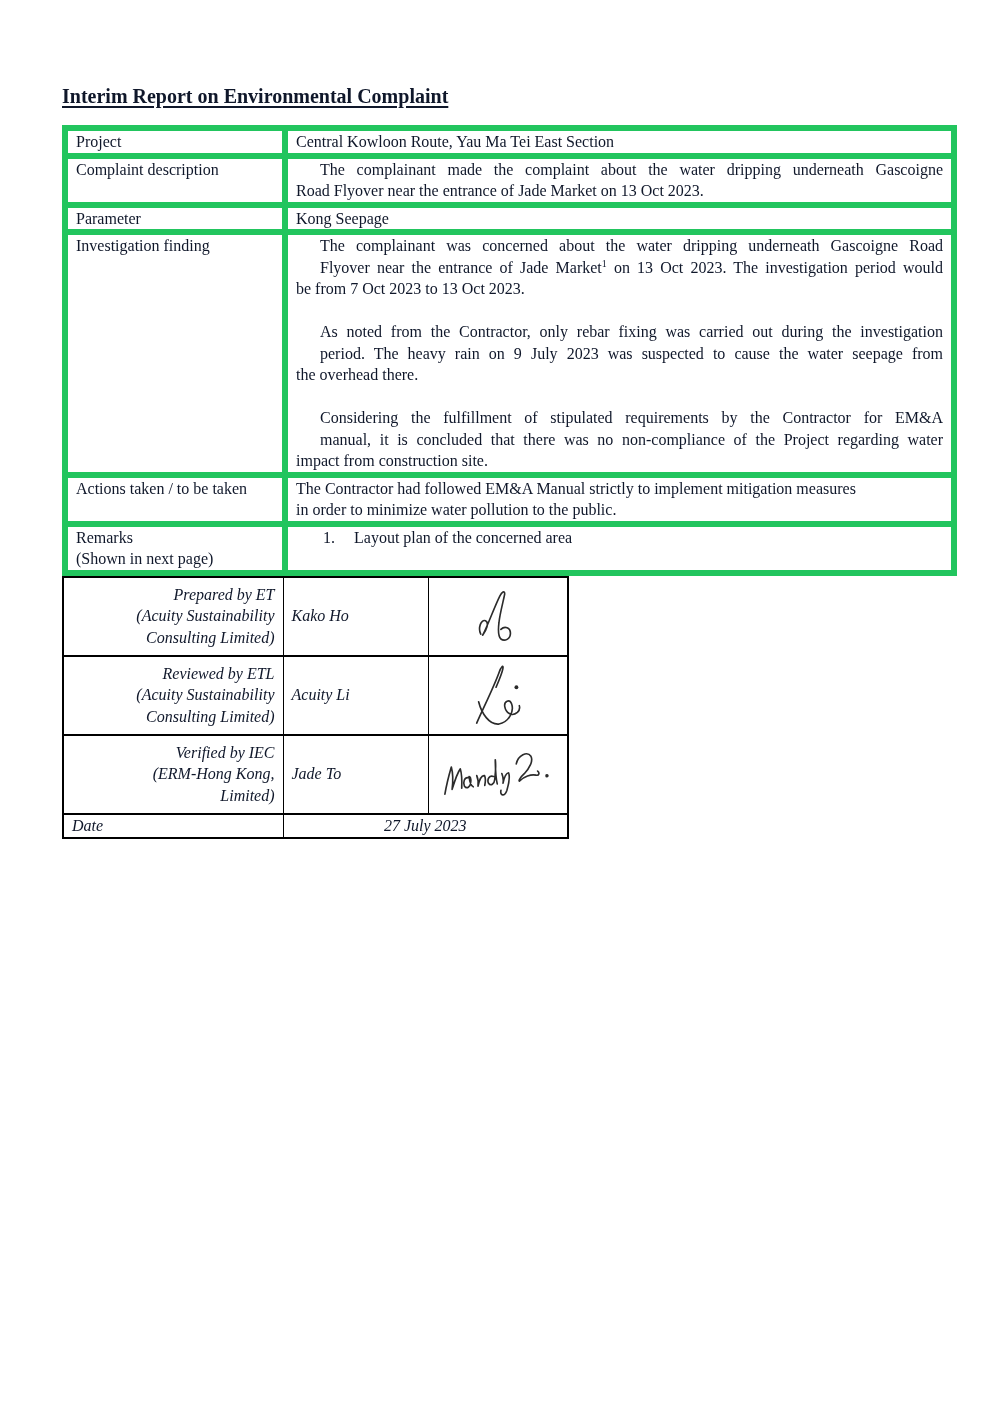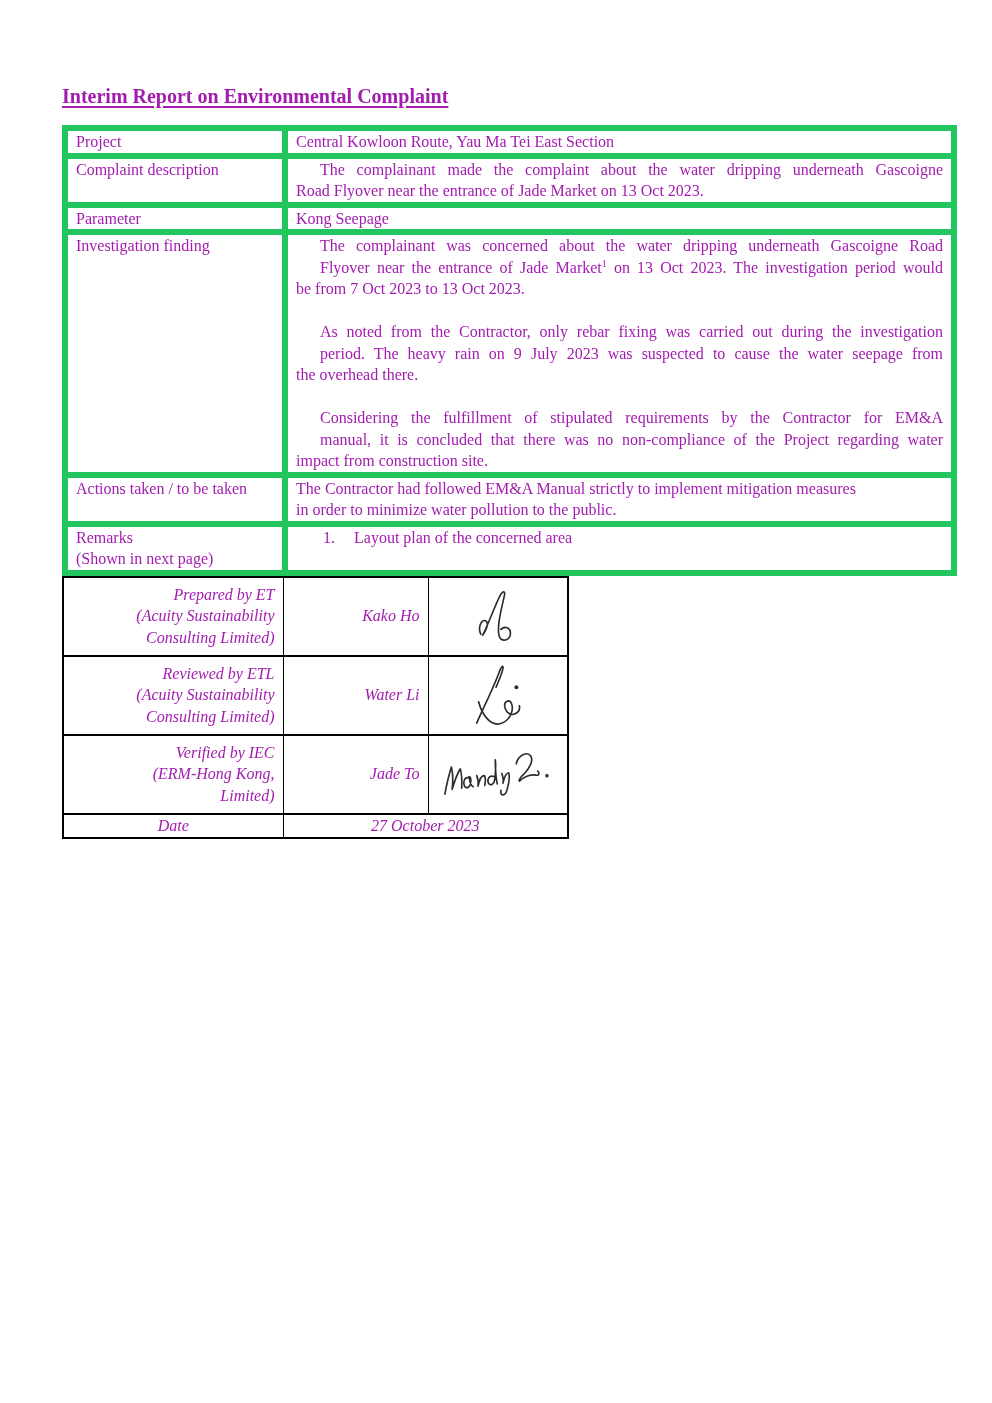--- a/index.html
+++ b/index.html
@@ -2,21 +2,21 @@
 <html><head>
 <meta charset="utf-8">
 <style>
   html,body { margin:0; padding:0; background:#ffffff; }
   .page {
     position: relative;
     width: 992px;
     height: 1403px;
     background: #ffffff;
     font-family: "Liberation Serif", "DejaVu Serif", serif;
-    color: #a21caf;
+    color: #0f172a;
     font-size: 16px;
     line-height: 21.5px;
     overflow: hidden;
   }
   .content { position:absolute; left:62px; top:85px; }
 
   .doc-title {
     font-size: 20px;
     font-weight: bold;
     line-height: 22px;
@@ -53,24 +53,24 @@
     vertical-align: middle;
     padding: 0 8px;
     font-style: italic;
   }
   .sig-table td + td { border-left-width: 1px; }
   .sig-table td.hasnext { border-right-width: 1px; }
   .sig-table tr.sig-row { height: 79px; }
   .sig-table tr.date-row { height: 24px; }
 
   .role-cell { text-align: right; white-space: pre-line; }
-  .name-cell { text-align: right; }
+  .name-cell { text-align: left; }
   .sign-cell { text-align: center; padding: 0; }
   .sign-cell svg { display: inline-block; vertical-align: middle; }
-  .date-lbl  { text-align: center; vertical-align: middle; }
+  .date-lbl  { text-align: left; vertical-align: middle; }
   .date-val  { text-align: center; vertical-align: middle; }
 
   .sig-stroke { fill: none; stroke: #2b2b2b; stroke-width: 1.7; stroke-linecap: round; stroke-linejoin: round; }
   .sig-dot { fill: #2b2b2b; stroke: none; }
 </style>
 </head>
 <body>
 
 <div class="page">
   <div class="content">
@@ -162,21 +162,21 @@
           <svg width="46" height="58" viewBox="0 0 48 58">
             <path class="sig-stroke" d="M6,48 C3,42 6,32 11,34 C15,36 12,44 8,49 C13,40 20,20 26,8 C28,4 31,2 31,6 C30,12 26,26 25,36 C24,44 24,50 27,53 C31,56 37,53 37,47 C37,41 31,39 27,43"></path>
           </svg>
         </td>
       </tr>
 
       <tr class="sig-row">
         <td class="role-cell hasnext">Reviewed by ETL
 (Acuity Sustainability
 Consulting Limited)</td>
-        <td class="name-cell hasnext">Water Li</td>
+        <td class="name-cell hasnext">Acuity Li</td>
         <td class="sign-cell">
           <svg width="62" height="68" viewBox="0 0 64 70">
             <path class="sig-stroke" d="M10,64 C18,46 28,26 33,12 C35,6 38,3 37,8 C36,13 33,20 30,27"></path>
             <path class="sig-stroke" d="M12,42 C15,54 23,66 33,65 C43,63 49,52 46,44 C44,39 38,41 39,47 C40,53 46,58 52,53 C54,51 55,49 54,46"></path>
             <circle class="sig-dot" cx="51" cy="27" r="2"></circle>
           </svg>
         </td>
       </tr>
 
       <tr class="sig-row">
@@ -194,19 +194,19 @@
               <path class="sig-stroke" d="M66,26 C67,30 67,33 66,36 C68,30 71,26 73,26 C74,30 72,37 69,44 C66,50 61,49 63,43"></path>
               <path class="sig-stroke" d="M82,18 C85,9 95,6 98,12 C100,17 95,24 89,29 C85,32 82,35 83,36 C88,32 96,30 101,32 C104,33 105,30 103,28"></path>
               <circle class="sig-dot" cx="112" cy="34" r="1.8"></circle>
             </g>
           </svg>
         </td>
       </tr>
 
       <tr class="date-row">
         <td class="date-lbl hasnext">Date</td>
-        <td class="date-val" colspan="2">27 October 2023</td>
+        <td class="date-val" colspan="2">27 July 2023</td>
       </tr>
     </tbody>
       </table>
 
   </div>
 </div>
 
 </body></html>

